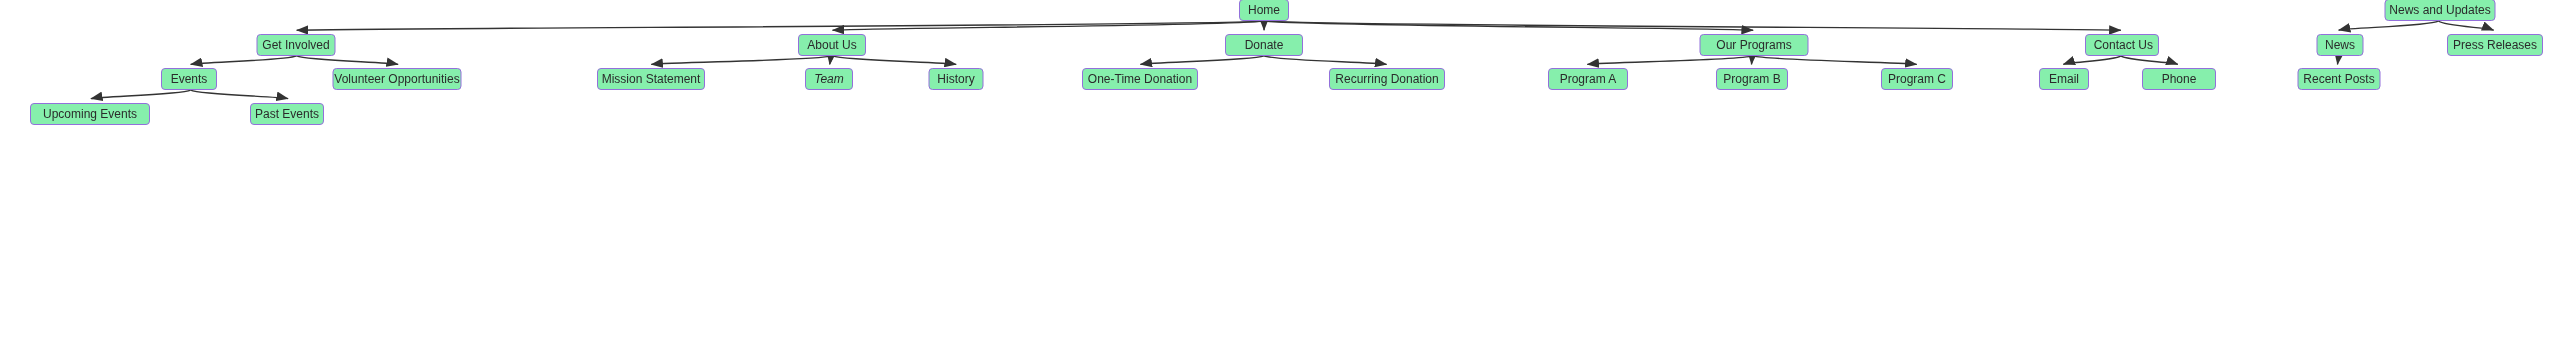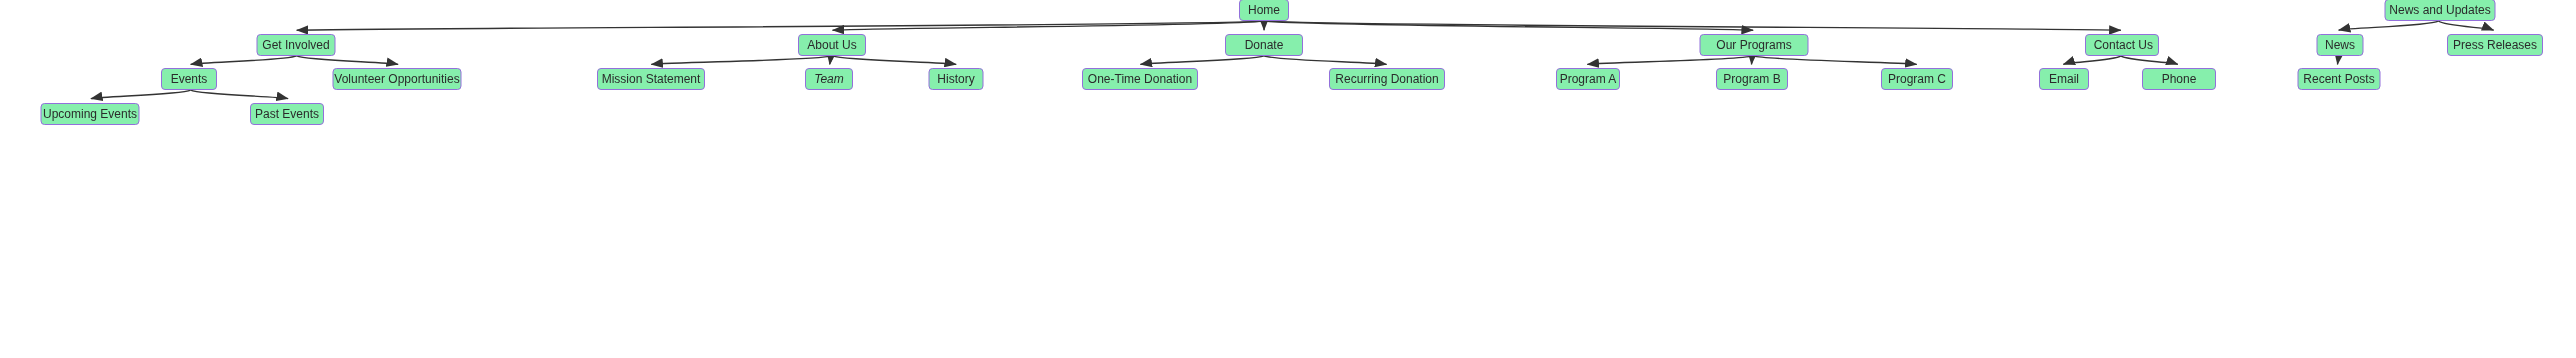--- a/index.html
+++ b/index.html
@@ -135,39 +135,39 @@
       </div>
       <div class="node" style="left: 956px; top: 79px; width: 55px;">
         <span class="node-label">History</span>
       </div>
       <div class="node" style="left: 1140px; top: 79px; width: 116px;">
         <span class="node-label">One-Time Donation</span>
       </div>
       <div class="node" style="left: 1387px; top: 79px; width: 116px;">
         <span class="node-label">Recurring Donation</span>
       </div>
-      <div class="node" style="left: 1588px; top: 79px; width: 64px;">
+      <div class="node" style="left: 1588px; top: 79px; width: 80px;">
         <span class="node-label">Program A</span>
       </div>
       <div class="node" style="left: 1752px; top: 79px; width: 72px;">
         <span class="node-label">Program B</span>
       </div>
       <div class="node" style="left: 1917px; top: 79px; width: 72px;">
         <span class="node-label">Program C</span>
       </div>
       <div class="node" style="left: 2064px; top: 79px; width: 50px;">
         <span class="node-label">Email</span>
       </div>
       <div class="node" style="left: 2179px; top: 79px; width: 74px;">
         <span class="node-label">Phone</span>
       </div>
       <div class="node" style="left: 2339px; top: 79px; width: 83px;">
         <span class="node-label">Recent Posts</span>
       </div>
-      <div class="node" style="left: 90px; top: 114px; width: 99px;">
+      <div class="node" style="left: 90px; top: 114px; width: 120px;">
         <span class="node-label">Upcoming Events</span>
       </div>
       <div class="node" style="left: 287px; top: 114px; width: 74px;">
         <span class="node-label">Past Events</span>
       </div>
     </div>
 </div>
 
 
 </body></html>

